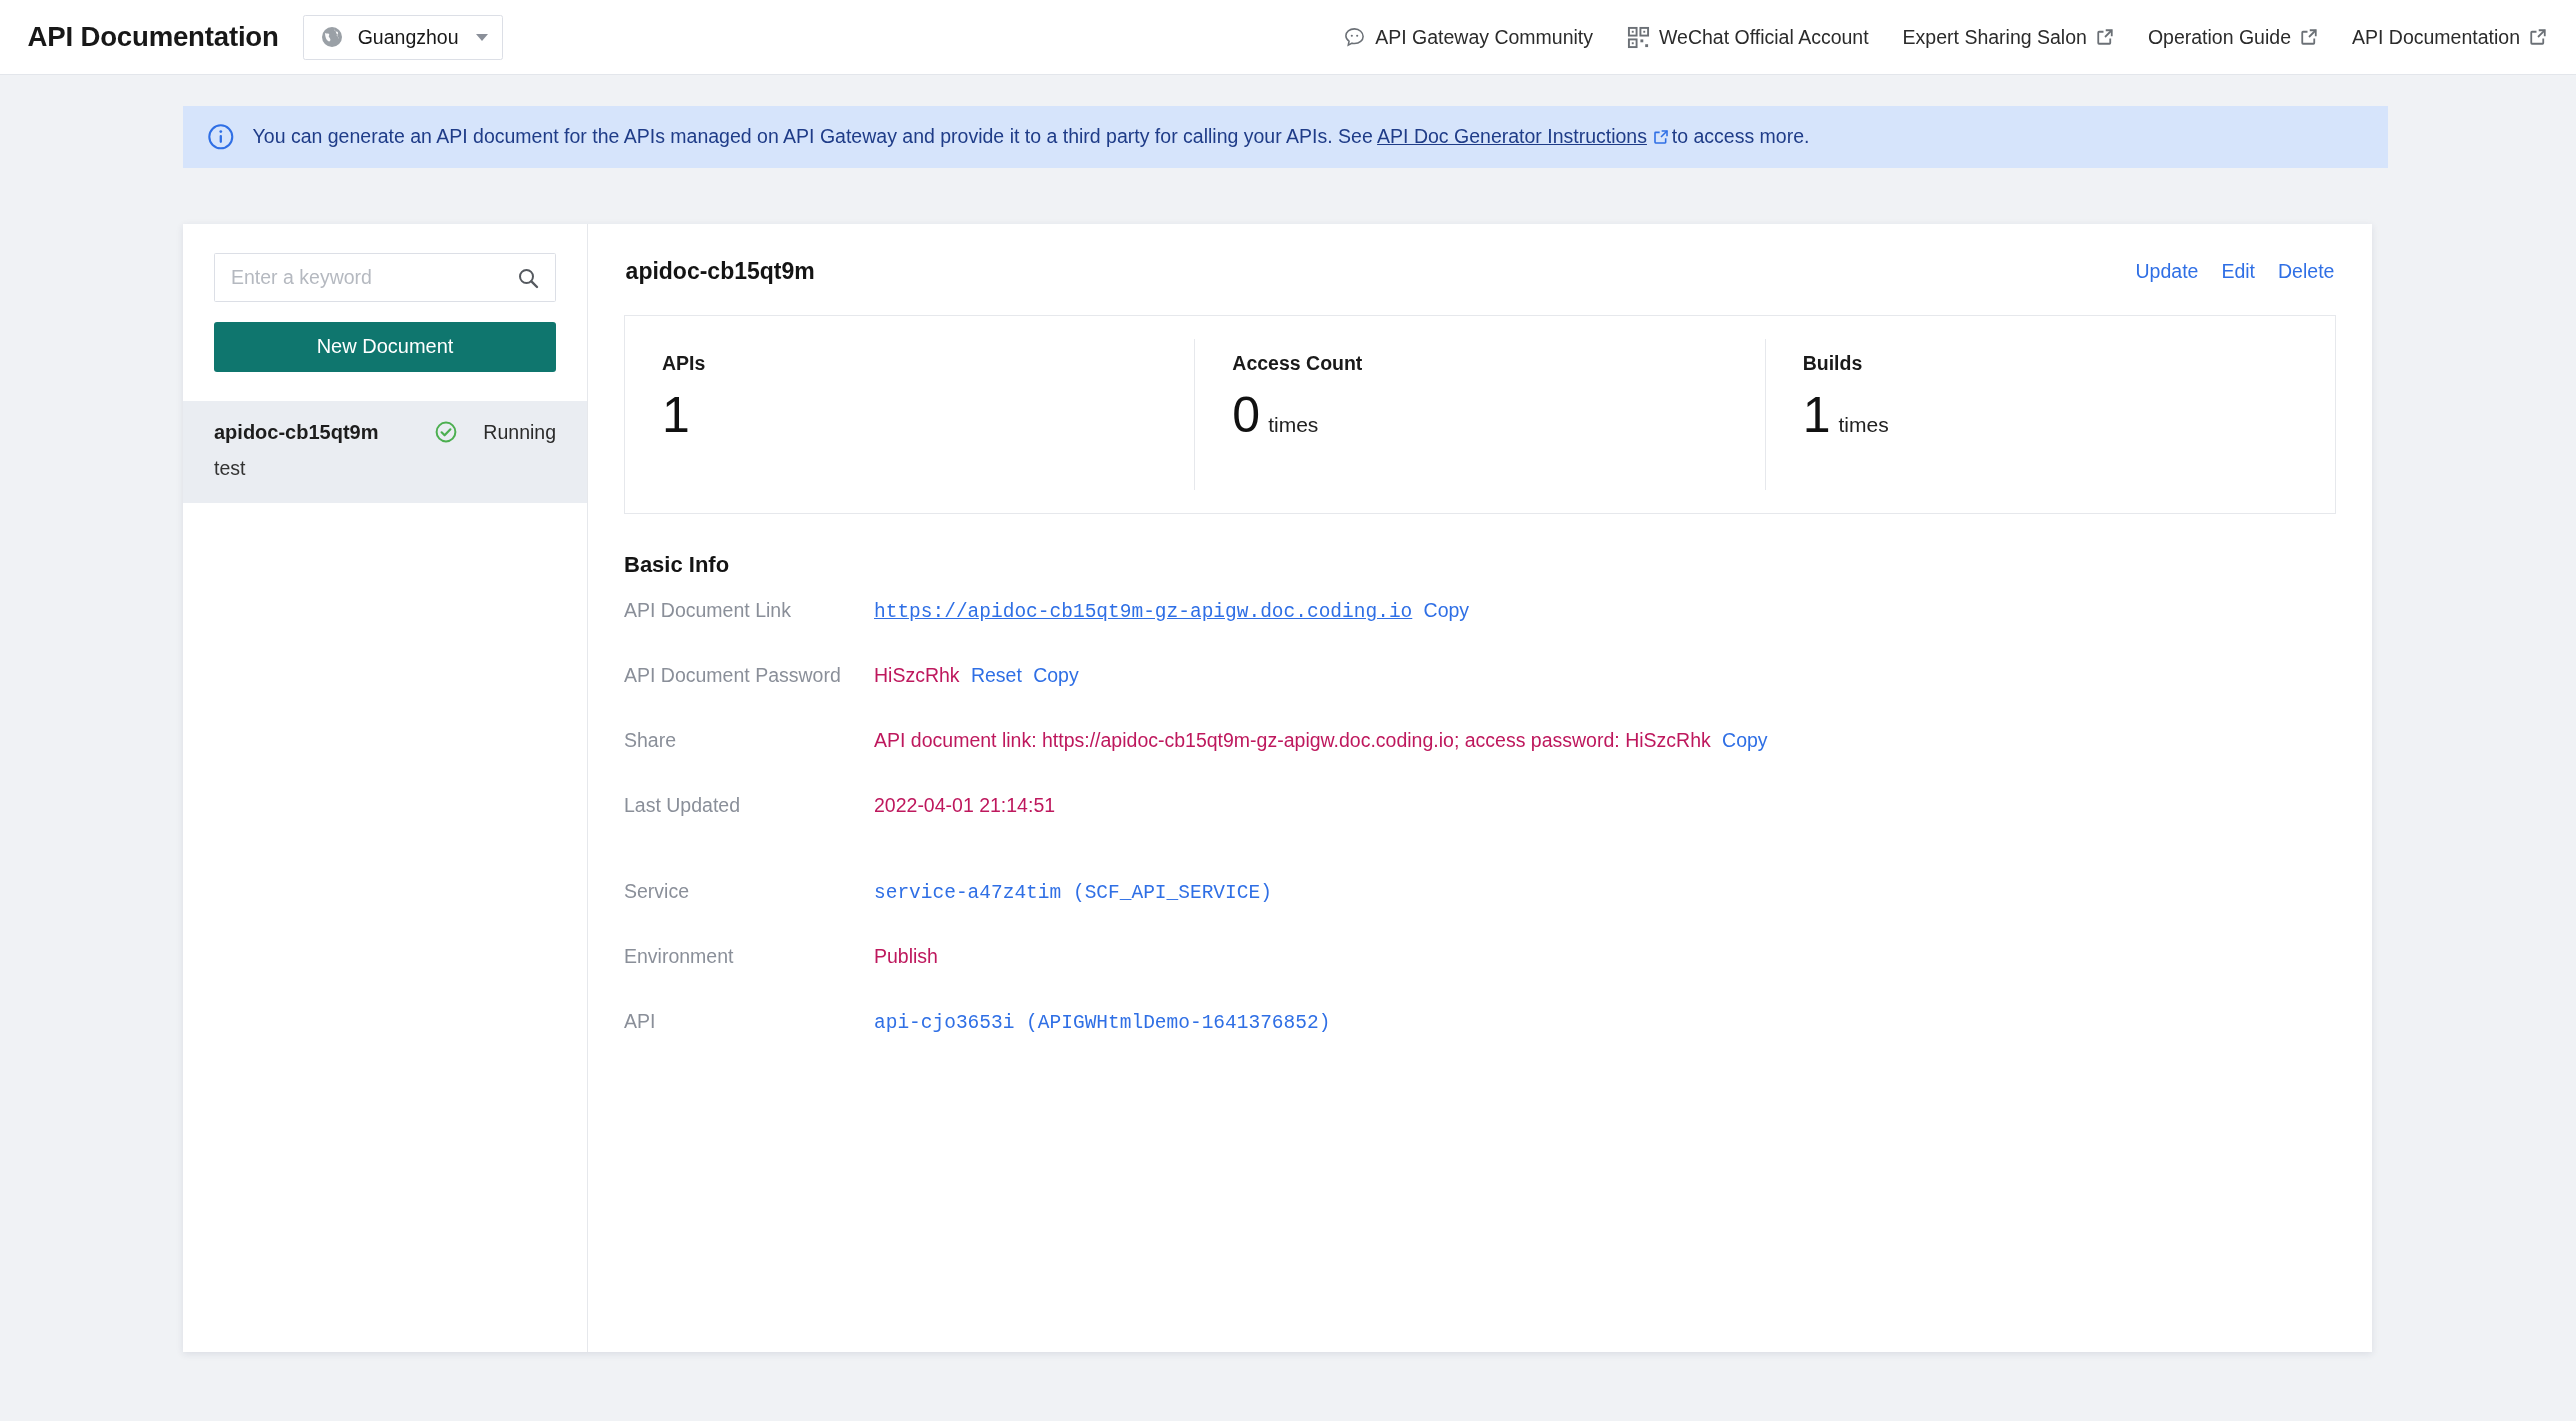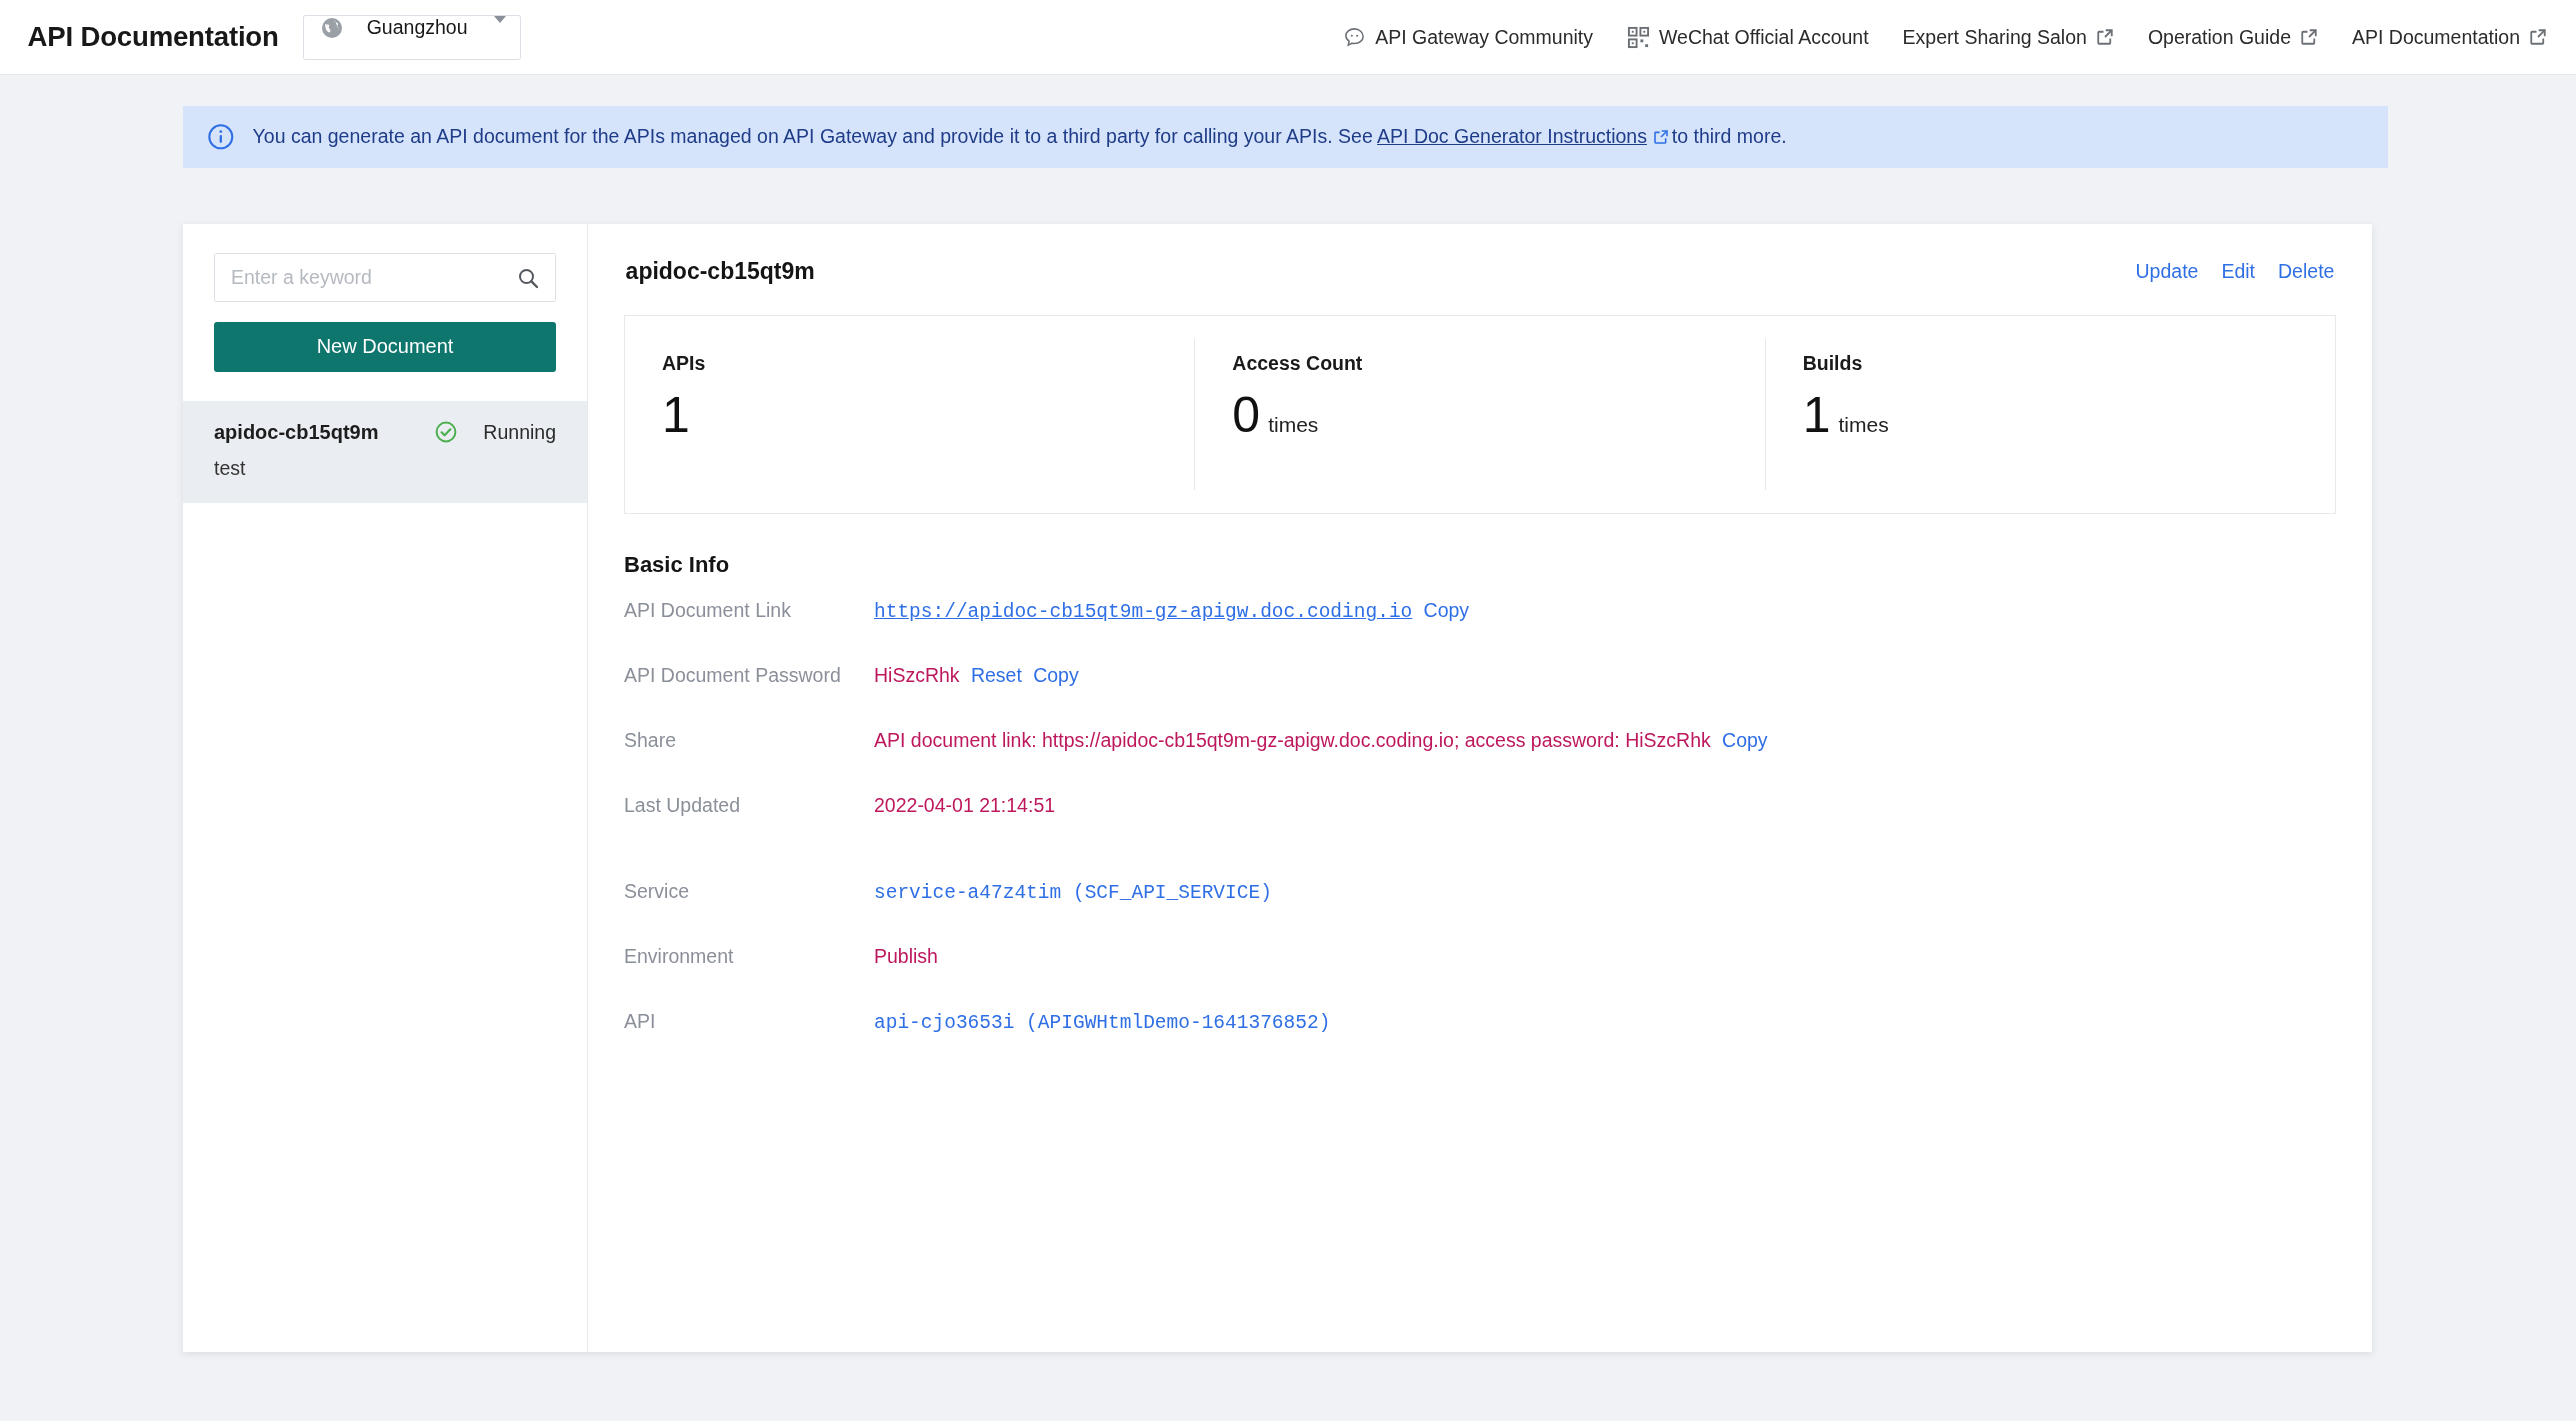--- a/index.html
+++ b/index.html
@@ -26,21 +26,22 @@
     color: #181818;
     letter-spacing: -0.2px;
   }
   .region-select {
     margin-left: 24px;
     height: 45px;
     min-width: 195px;
     border: 0.8px solid #dcdfe6;
     border-radius: 2.4px;
     display: flex;
-    gap: 23px;
+    align-items: center;
+    gap: 14px;
     padding: 0 14.6px 0 16px;
     background: #fff;
     cursor: pointer;
   }
   .region-name { font-size: 19.5px; color: #181818; }
   .caret {
     width: 0; height: 0;
     border-left: 6.5px solid transparent;
     border-right: 6.5px solid transparent;
     border-top: 7.3px solid #8a8f99;
@@ -360,21 +361,21 @@
         <circle cx="12" cy="7.4" r="1.2" fill="#2f6fe5"></circle>
         <rect x="11" y="10.4" width="2" height="7" rx="1" fill="#2f6fe5"></rect>
       </svg>
     </span>
     <div class="banner-text">
       <span>You can generate an API document for the APIs managed on API Gateway and provide it to a third party for calling your APIs. See</span>
       <span class="lnk">API Doc Generator Instructions</span><span><svg class="banner-ext" viewBox="0 0 24 24" aria-hidden="true">
           <path d="M13 3h8v8" fill="none" stroke="#2f6fe5" stroke-width="2.4"></path>
           <path d="M21 3l-9 9" fill="none" stroke="#2f6fe5" stroke-width="2.4"></path>
           <path d="M19 14v6a1 1 0 0 1-1 1H4a1 1 0 0 1-1-1V6a1 1 0 0 1 1-1h6" fill="none" stroke="#2f6fe5" stroke-width="2.4"></path>
-        </svg></span><span>to third more.</span>
+        </svg></span><span>to access more.</span>
     </div>
   </div>
 </div>
 
 <div class="panel">
 
   <div class="sidebar">
     <div class="side-top">
       <div class="search-box">
         <input type="text" placeholder="Enter a keyword" style="">

